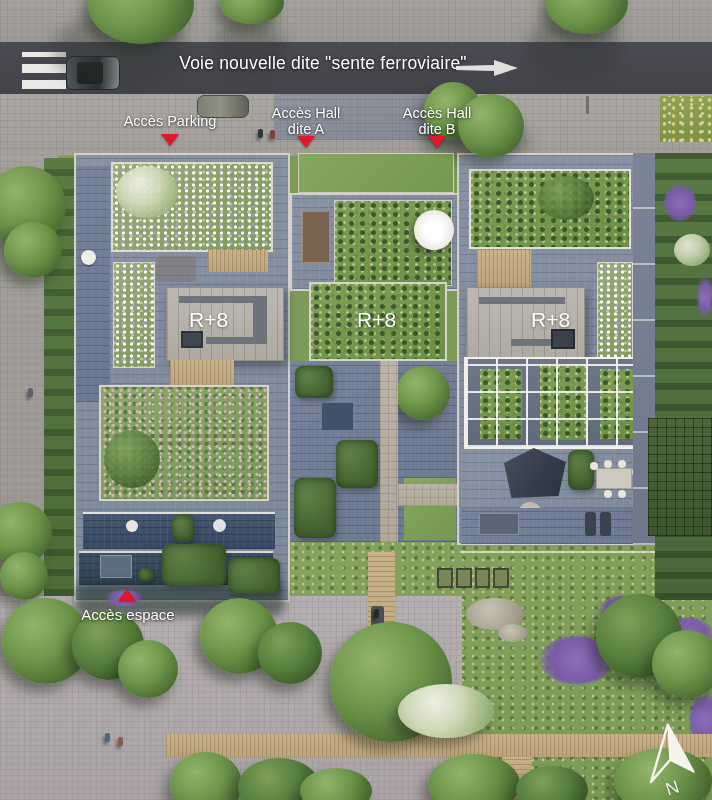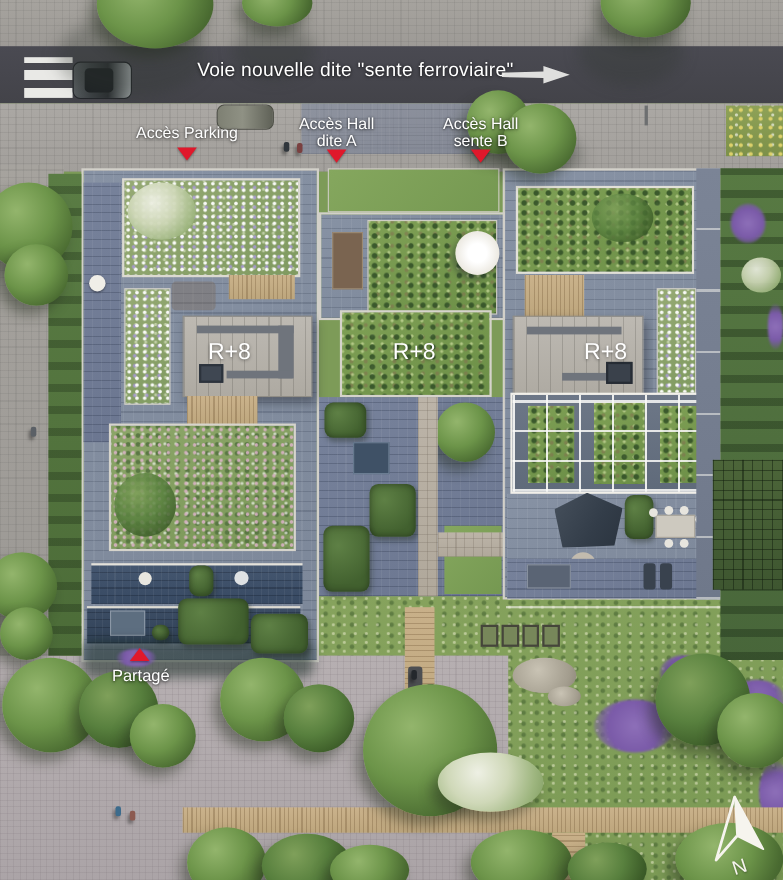--- a/index.html
+++ b/index.html
@@ -302,27 +302,27 @@
   <div class="abs tri-down" style="left:161px;top:134px;"></div>
 
   <div class="abs map-label" style="left:246px;top:105px;width:120px;">
     <div>Accès Hall</div>
     <div>dite A</div>
   </div>
   <div class="abs tri-down" style="left:297px;top:136px;"></div>
 
   <div class="abs map-label" style="left:377px;top:105px;width:120px;">
     <div>Accès Hall</div>
-    <div>sente B</div>
+    <div>dite B</div>
   </div>
   <div class="abs tri-down" style="left:428px;top:136px;"></div>
 
   <div class="abs tri-up" style="left:118px;top:589px;"></div>
   <div class="abs map-label" style="left:58px;top:606px;width:140px;font-size:15px;line-height:18px;">
-    <div>Partagé</div>
+    <div>Accès espace</div>
   </div>
 
   <div class="abs" style="left:642px;top:722px;width:64px;height:78px;">
     <svg width="64" height="62" viewBox="0 0 64 62">
       <polygon points="26,2 52,50 28,38" fill="#f6f4ee" stroke="#f6f4ee" stroke-width="1.5" stroke-linejoin="round"></polygon>
       <polyline points="26,2 9,60 28,38" fill="none" stroke="#f6f4ee" stroke-width="2.5" stroke-linejoin="round"></polyline>
     </svg>
     <div class="abs compass-n" style="left:24px;top:56px;">N</div>
   </div>
 

